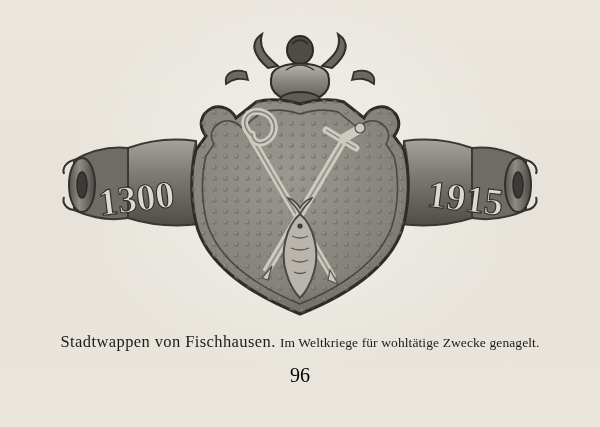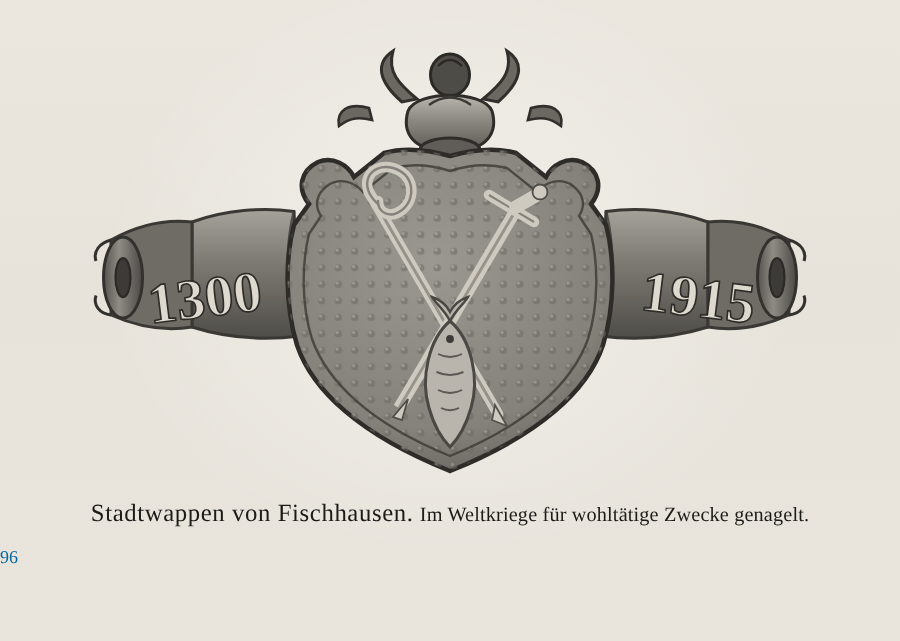--- a/index.html
+++ b/index.html
@@ -54,22 +54,23 @@
   }
   .caption-sub {
     font-size: 13.5px;
     letter-spacing: 0.1px;
   }
   .page-number {
     position: absolute;
     left: 0;
     top: 364px;
     width: 600px;
-    font-size: 12px;
-    color: #0369a1;
+    text-align: center;
+    font-size: 20px;
+    color: #000000;
   }
   svg { display: block; }
 </style>
 </head>
 <body>
 
 <div class="page">
   <div class="paper-texture"></div>
 
   <div class="figure">

